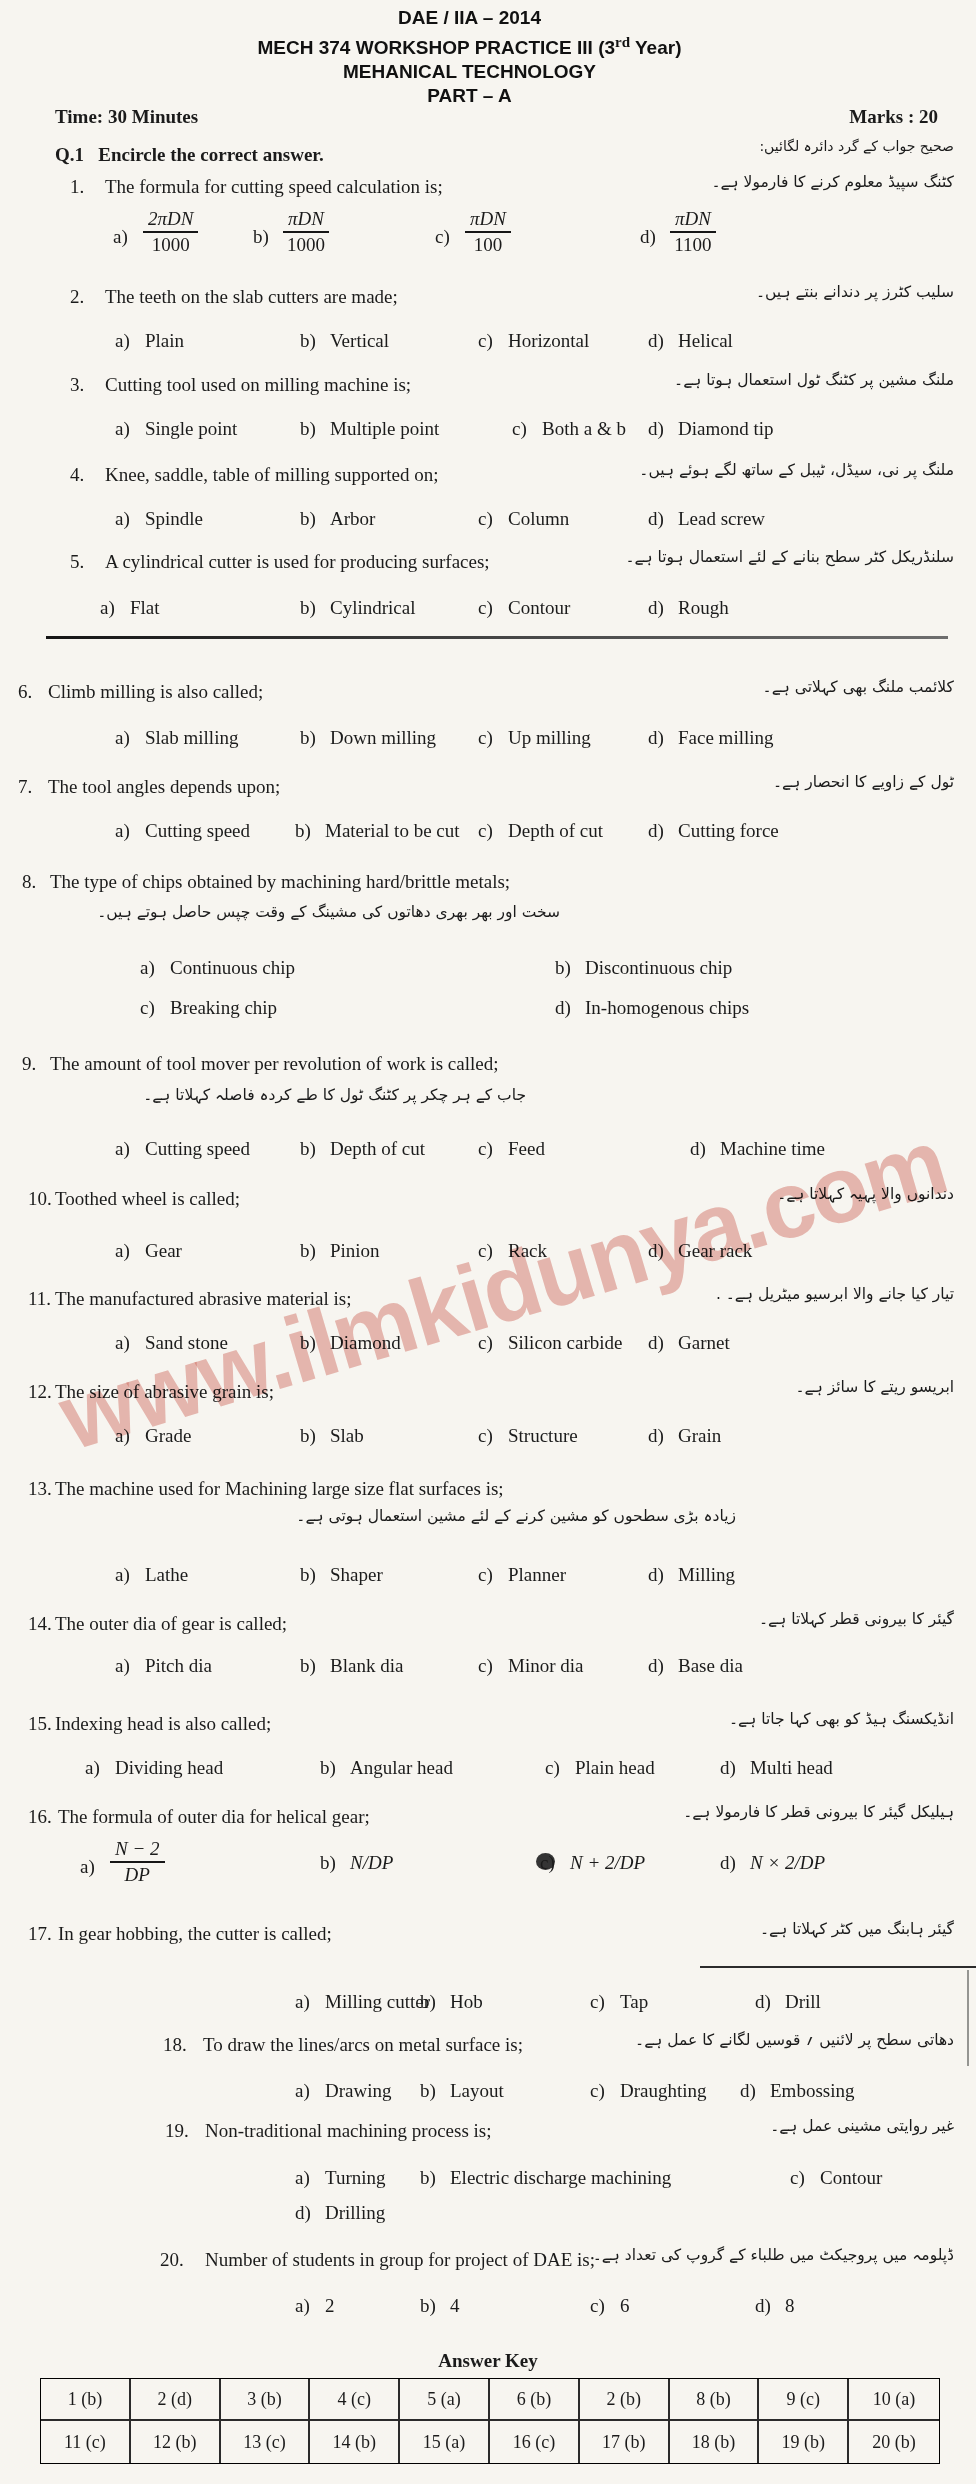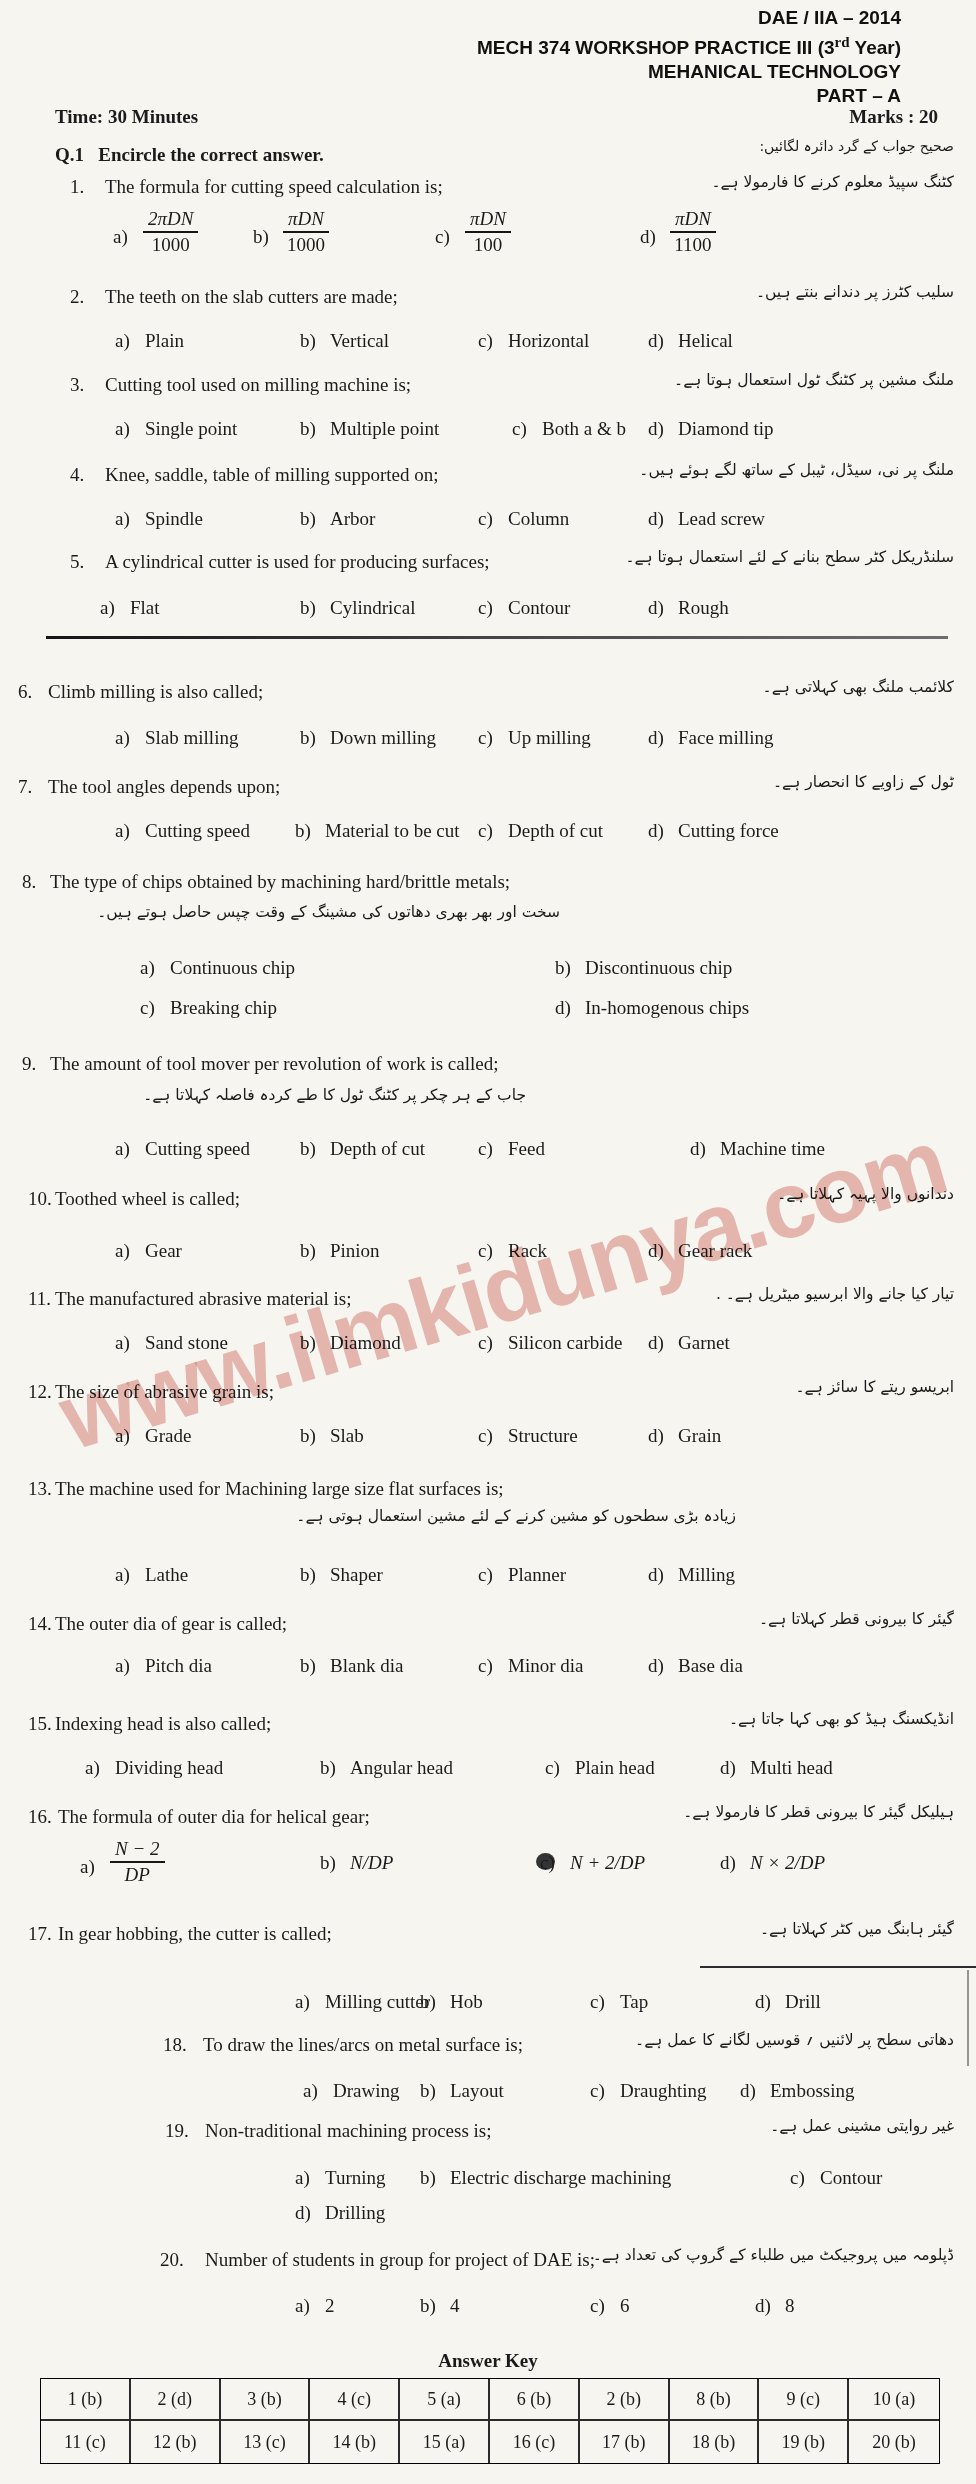--- a/index.html
+++ b/index.html
@@ -1,22 +1,22 @@
 <!DOCTYPE html>
 <html><head>
 <meta charset="utf-8">
 <style>
   html,body{margin:0;padding:0;background:#cfcfcb;}
   .page{position:relative;width:976px;height:2484px;margin:0 auto;background:#f7f5f0;
         font-family:"Liberation Serif",serif;color:#1b1b1b;overflow:hidden;}
 
   
-  .header{position:absolute;top:6px;left:0;width:901px;text-align:right;
+  .header{position:absolute;top:6px;left:0;width:901px;text-align:center;
           font-family:"Liberation Sans",sans-serif;font-weight:bold;font-size:19px;
-          line-height:24px;color:#111;}
+          line-height:24px;color:#111;padding-left:19px;}
   .header sup{font-size:15px;font-family:Liberation Serif, serif;}
 
   
   .meta{position:absolute;top:106px;left:55px;right:38px;font-size:19px;font-weight:bold;}
   .meta .marks{float:right;}
 
   
   .prompt{position:absolute;top:144px;left:55px;right:22px;font-size:19px;font-weight:bold;}
   .prompt .p-ur{position:absolute;right:0;top:-6px;font-family:"DejaVu Sans",sans-serif;
                 font-weight:normal;font-size:14px;direction:rtl;}
@@ -272,21 +272,21 @@
           <span class="opt" style="left: 420px; top: 0px;"><span class="opt-label">b)</span><span class="opt-text">Hob</span></span>
           <span class="opt" style="left: 590px; top: 0px;"><span class="opt-label">c)</span><span class="opt-text">Tap</span></span>
           <span class="opt" style="left: 755px; top: 0px;"><span class="opt-label">d)</span><span class="opt-text">Drill</span></span>
         </div>
       </div>
       <div class="question" style="top: 2034px;">
         <span class="q-num" style="left: 163px;">18.</span>
         <span class="q-en" style="left: 203px;">To draw the lines/arcs on metal surface is;</span>
         <span class="q-ur">دھاتی سطح پر لائنیں ؍ قوسیں لگانے کا عمل ہے۔</span>
         <div class="opts" style="top: 46px;">
-          <span class="opt" style="left: 303px; top: 0px; font-family: Liberation Serif, serif;"><span class="opt-label">a)</span><span class="opt-text">Drawing</span></span>
+          <span class="opt" style="left: 295px; top: 0px; font-family: Liberation Serif, serif;"><span class="opt-label">a)</span><span class="opt-text">Drawing</span></span>
           <span class="opt" style="left: 420px; top: 0px;"><span class="opt-label">b)</span><span class="opt-text">Layout</span></span>
           <span class="opt" style="left: 590px; top: 0px;"><span class="opt-label">c)</span><span class="opt-text">Draughting</span></span>
           <span class="opt" style="left: 740px; top: 0px;"><span class="opt-label">d)</span><span class="opt-text">Embossing</span></span>
         </div>
       </div>
       <div class="question" style="top: 2120px;">
         <span class="q-num" style="left: 165px;">19.</span>
         <span class="q-en" style="left: 205px;">Non-traditional machining process is;</span>
         <span class="q-ur">غیر روایتی مشینی عمل ہے۔</span>
         <div class="opts" style="top: 47px;">

